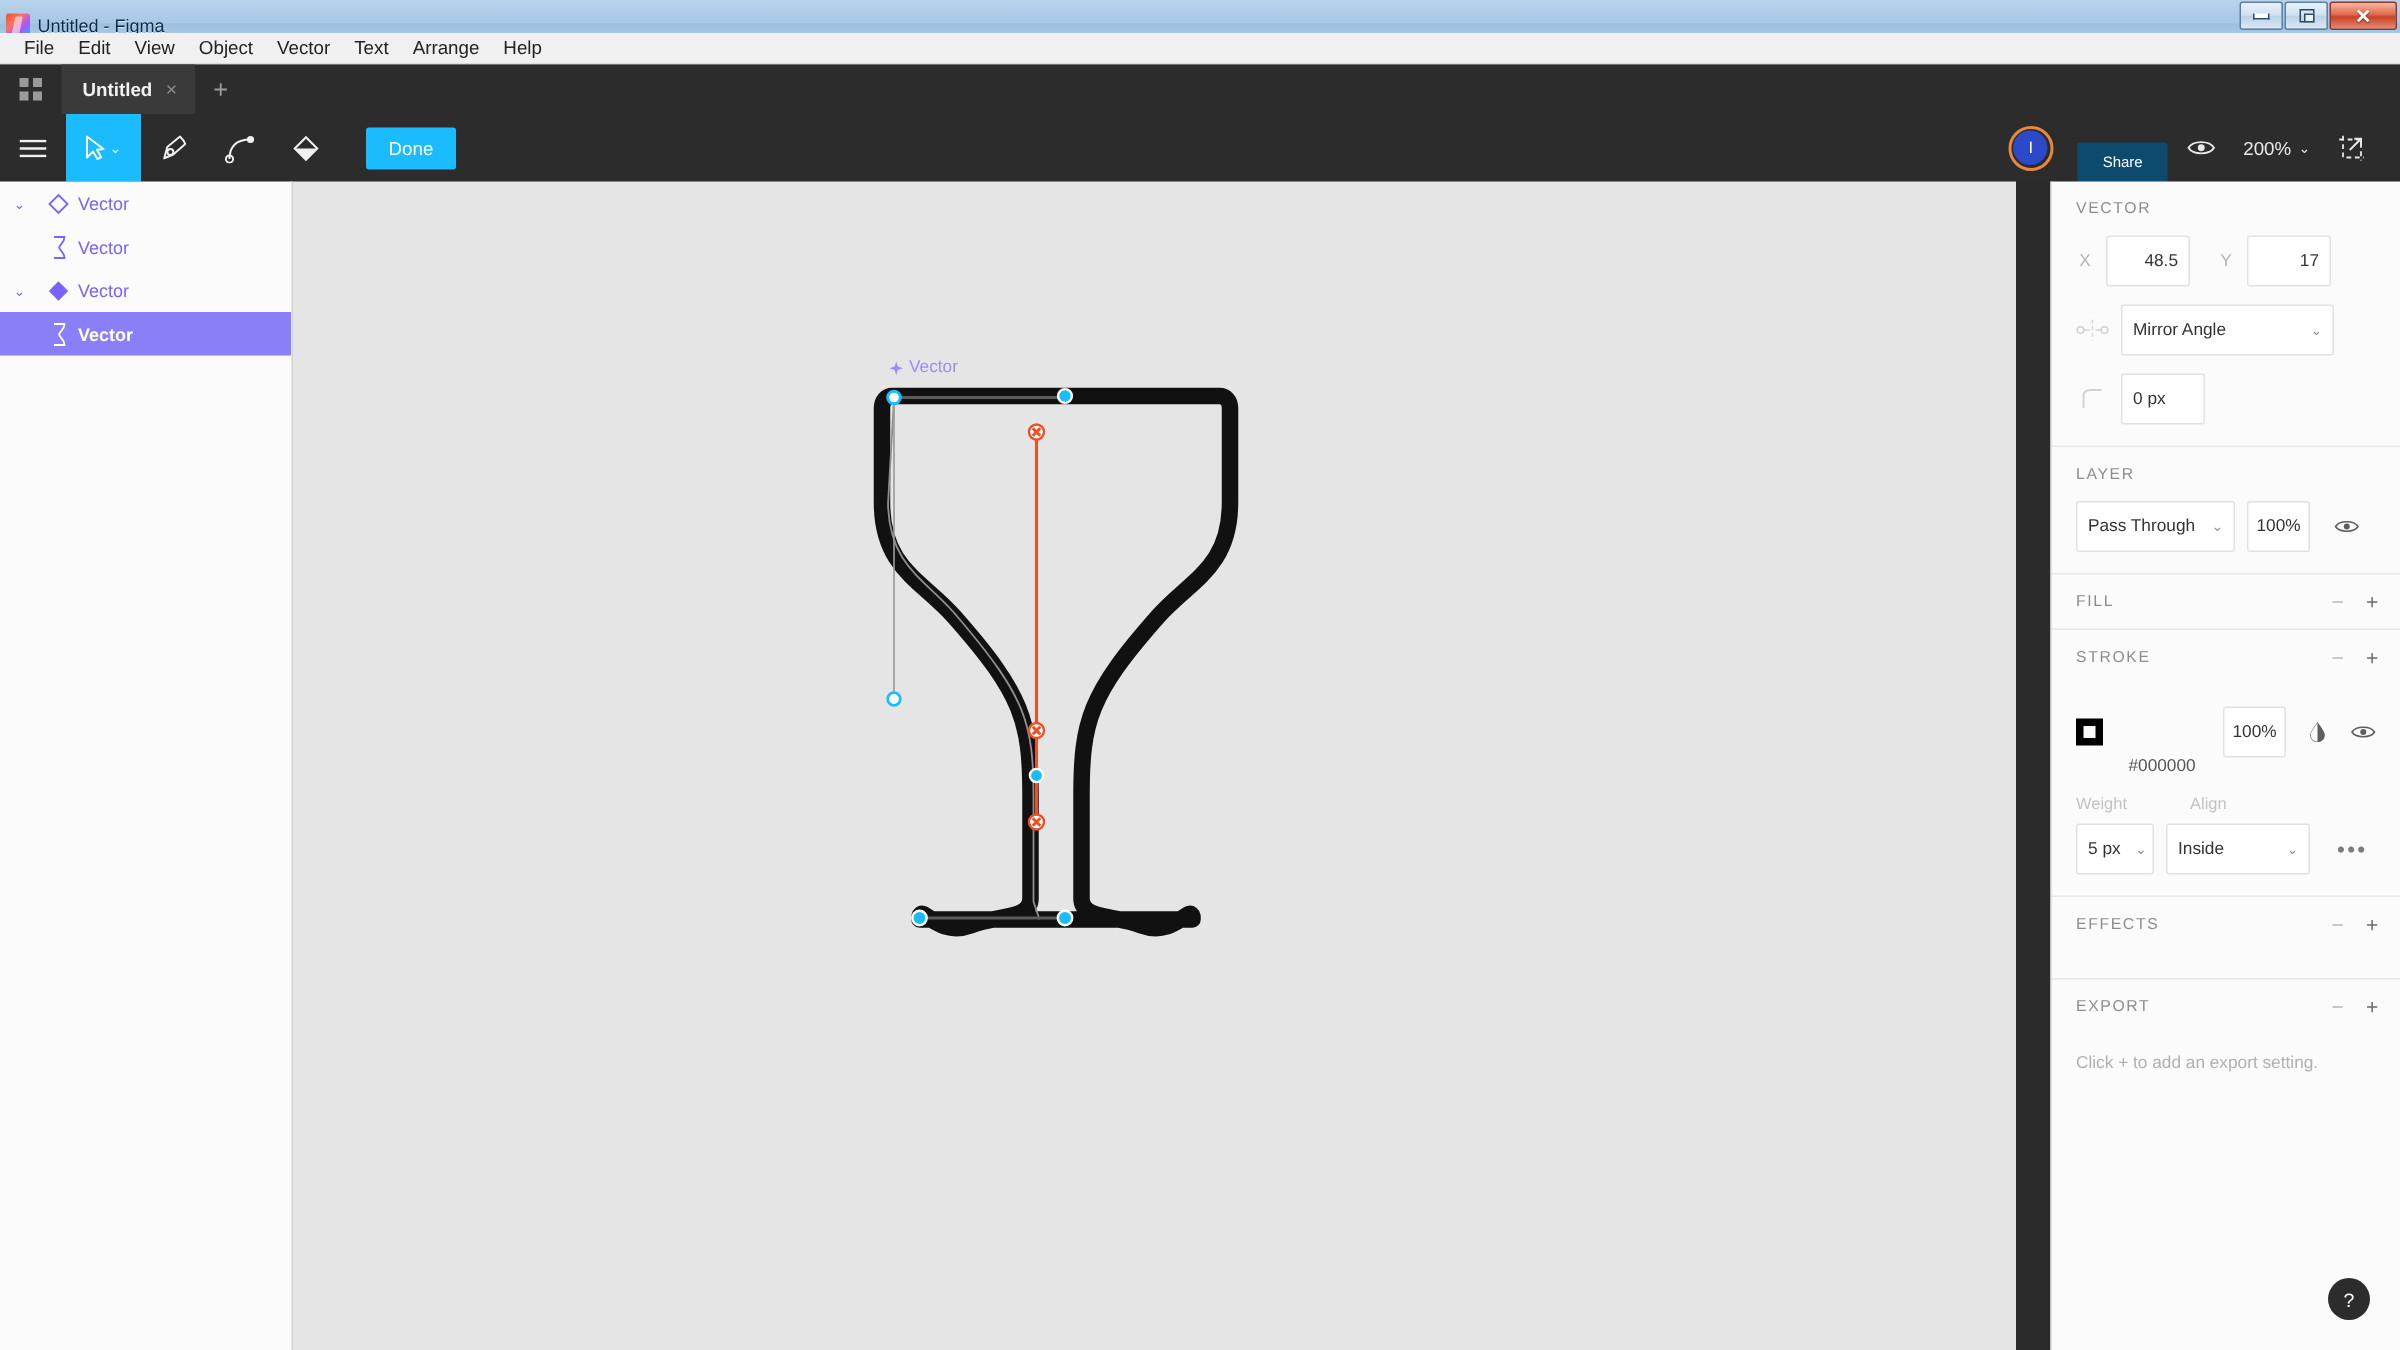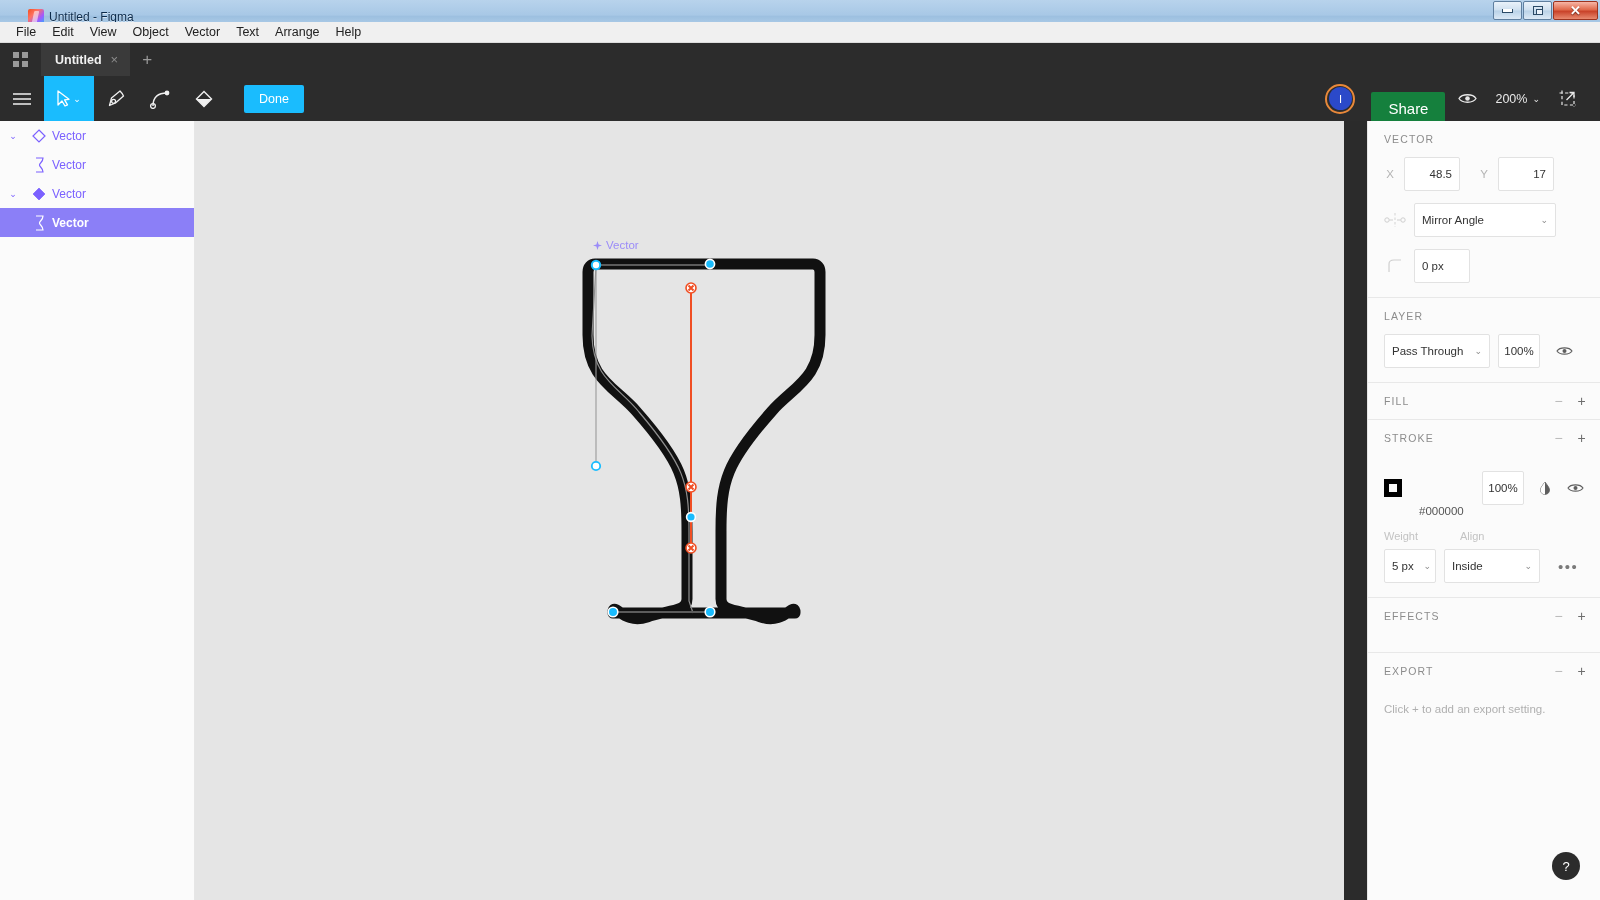--- a/index.html
+++ b/index.html
@@ -9,21 +9,21 @@
     overflow: hidden;
     background: #2b2b2b;
   }
   #app { position: relative; width: 1600px; height: 900px; }
 
   
   .titlebar {
     position: absolute; left: 0; top: 0; width: 1600px; height: 34px;
     background: linear-gradient(to bottom, #b8d3ec 0%, #a8c8e6 45%, #9dc0e0 50%, #bcd8ef 100%);
     border-bottom: 1px solid #7f9db9;
-    display: flex; align-items: center; padding-left: 24px;
+    display: flex; align-items: center;
   }
   .tb-icon {
     width: 16px; height: 16px; margin-left: 4px; margin-right: 5px;
     background: linear-gradient(135deg, #f24e1e 0%, #ff7262 33%, #a259ff 66%, #1abcfe 100%);
     border-radius: 2px; position: relative; flex: none;
   }
   .tb-icon:after{
     content:""; position:absolute; left:5px; top:2px; width:5px; height:12px;
     background: rgba(255,255,255,.55); transform: skewX(-12deg); border-radius:1px;
   }
@@ -86,21 +86,21 @@
   }
   .tb-right { position: absolute; right: 10px; top: 0; height: 45px; display: flex; align-items: center; gap: 0; }
   .avatar-wrap {
     width: 30px; height: 30px; border-radius: 50%; border: 2px solid #e8883a;
     display: flex; align-items: center; justify-content: center; margin-right: 16px;
   }
   .avatar {
     width: 23px; height: 23px; border-radius: 50%; background: #2b49c9;
     color: #fff; font-size: 11px; display: flex; align-items: center; justify-content: center;
   }
-  .share-btn { background: #15803d; color: #fff; font-size: 15px; padding: 8px 17px; border-radius: 2px; margin-top: 19px; }
+  .share-btn { background: #0c4a6e; color: #fff; font-size: 10px; padding: 8px 17px; border-radius: 2px; margin-top: 19px; }
   .icon-btn { width: 44px; height: 45px; display: flex; align-items: center; justify-content: center; color: #e8e8e8; }
   .zoom-label { font-size: 12.5px; color: #e8e8e8; display: flex; align-items: center; gap: 5px; padding: 0 6px; }
 
   
   .layers {
     position: absolute; left: 0; top: 121px; width: 195px; height: 779px;
     background: #fbfbfb; border-right: 1px solid #e6e6e6;
   }
   .layer-row { height: 29px; display: flex; align-items: center; font-size: 12px; color: #7b61ff; }
   .layer-row.selected { background: #8b7ff7; color: #fff; }

